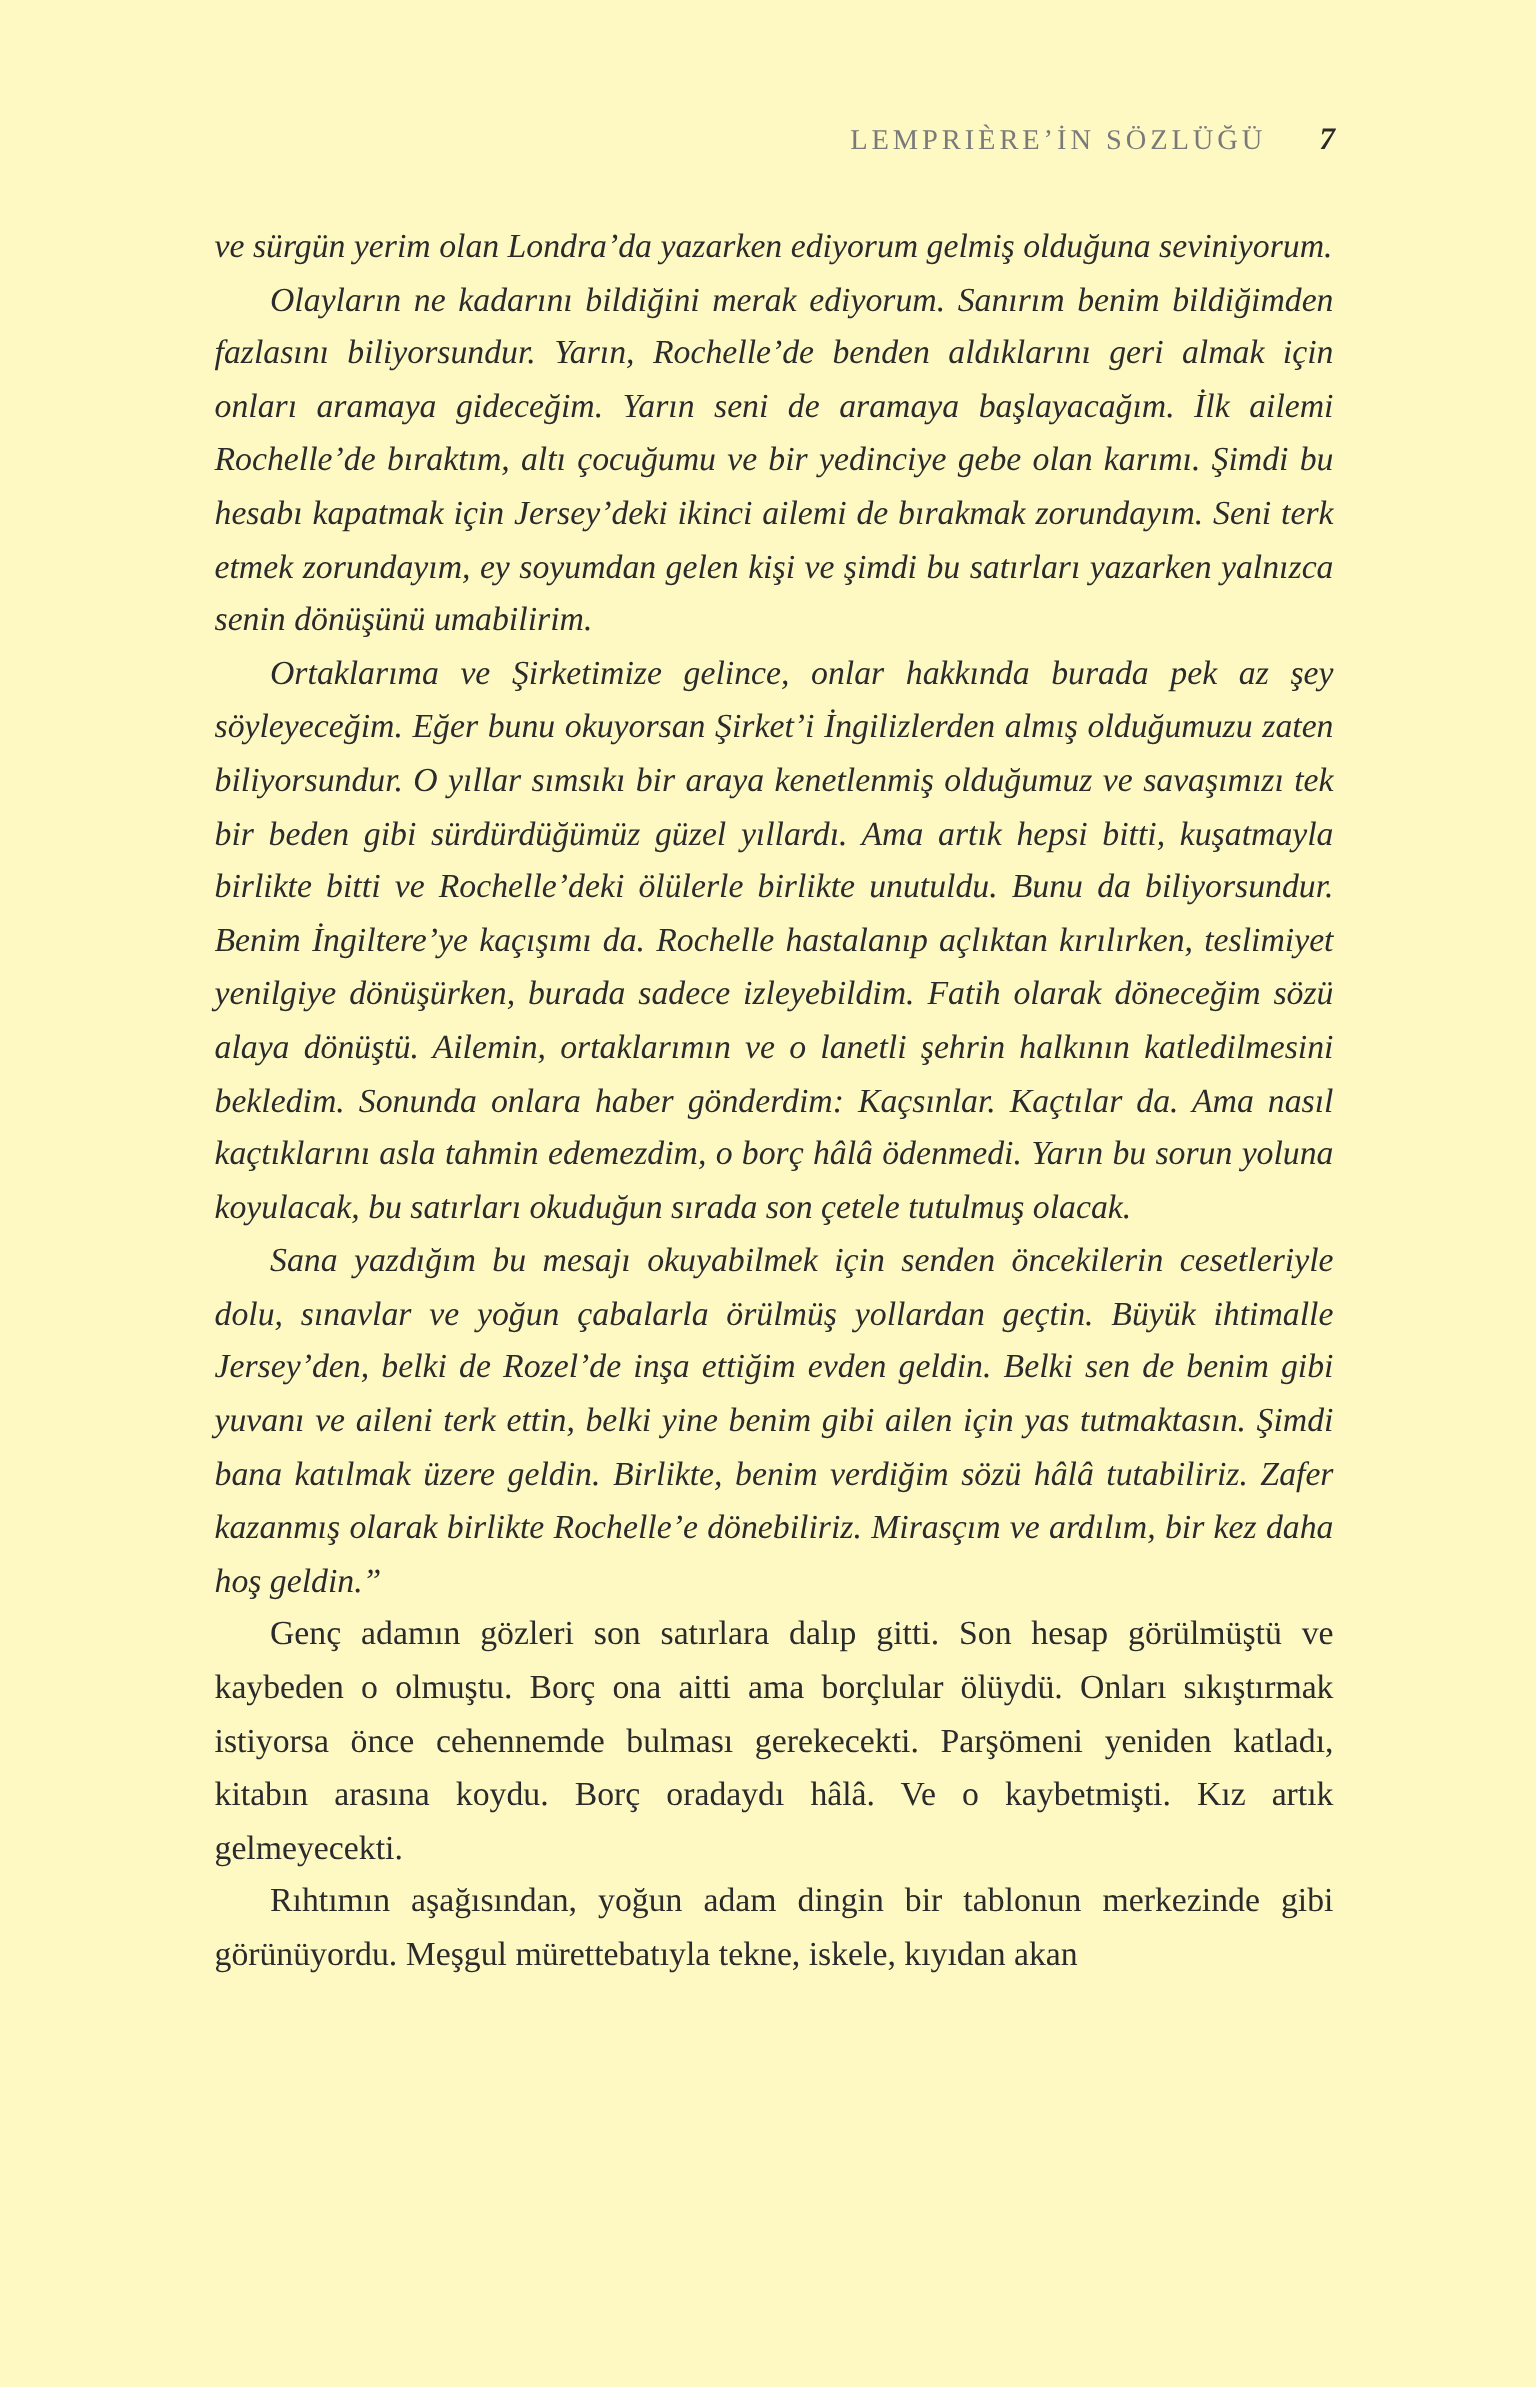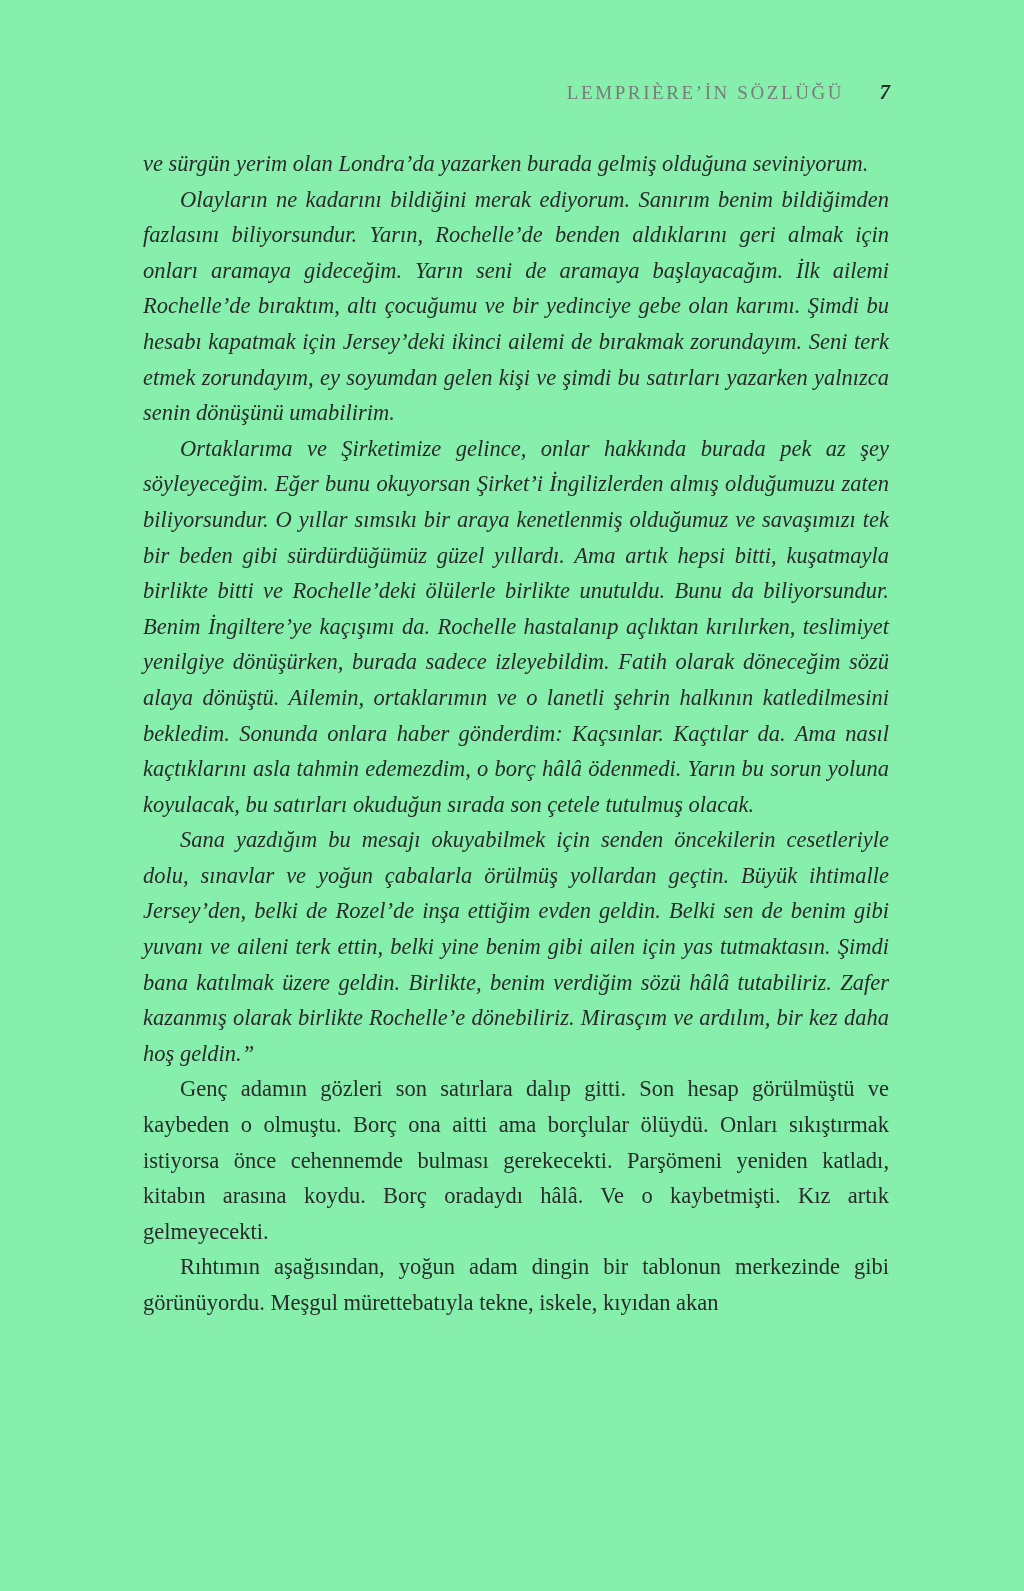--- a/index.html
+++ b/index.html
@@ -1,17 +1,17 @@
 <!DOCTYPE html>
 <html><head>
 <meta charset="utf-8">
 <style>
   html, body { margin: 0; padding: 0; background: #ffffff; }
   body { width: 1024px; height: 1591px; position: relative; overflow: hidden; }
-  .page { position: absolute; left: 0; top: 0; width: 1024px; height: 1591px; background: #86efac; }
+  .page { position: absolute; left: 0; top: 0; width: 1024px; height: 1591px; background: #fef9c3; }
   .running-head {
     position: absolute; top: 80px; left: 140px; width: 750px;
     text-align: right; font-family: "Liberation Serif", serif;
     color: #7a7a7a; font-size: 19px; letter-spacing: 2.6px;
   }
   .running-head .title { display: inline-block; margin-right: 28px; }
   .running-head .pnum {
     display: inline-block; color: #2a2a2a; font-style: italic; font-weight: bold;
     letter-spacing: 0; font-size: 21px;
   }
@@ -28,20 +28,20 @@
 </head>
 <body>
 
 <div class="page">
   <div class="running-head">
     <span class="title">LEMPRIÈRE’İN SÖZLÜĞÜ</span>
     <span class="pnum">7</span>
   </div>
 
   <div class="body">
-    <p class="italic noindent">ve sürgün yerim olan Londra’da yazarken burada gelmiş olduğuna seviniyorum.</p>
+    <p class="italic noindent">ve sürgün yerim olan Londra’da yazarken ediyorum gelmiş olduğuna seviniyorum.</p>
     <p class="italic">Olayların ne kadarını bildiğini merak ediyorum. Sanırım benim bildiğimden fazlasını biliyorsundur. Yarın, Rochelle’de benden aldıkla­rını geri almak için onları aramaya gideceğim. Yarın seni de aramaya başlayacağım. İlk ailemi Rochelle’de bıraktım, altı çocuğumu ve bir ye­dinciye gebe olan karımı. Şimdi bu hesabı kapatmak için Jersey’deki ikinci ailemi de bırakmak zorundayım. Seni terk etmek zorundayım, ey soyumdan gelen kişi ve şimdi bu satırları yazarken yalnızca senin dönüşünü umabilirim.</p>
     <p class="italic">Ortaklarıma ve Şirketimize gelince, onlar hakkında burada pek az şey söyleyeceğim. Eğer bunu okuyorsan Şirket’i İngilizlerden almış ol­duğumuzu zaten biliyorsundur. O yıllar sımsıkı bir araya kenetlenmiş olduğumuz ve savaşımızı tek bir beden gibi sürdürdüğümüz güzel yıl­lardı. Ama artık hepsi bitti, kuşatmayla birlikte bitti ve Rochelle’deki ölülerle birlikte unutuldu. Bunu da biliyorsundur. Benim İngiltere’ye kaçışımı da. Rochelle hastalanıp açlıktan kırılırken, teslimiyet yenil­giye dönüşürken, burada sadece izleyebildim. Fatih olarak döneceğim sözü alaya dönüştü. Ailemin, ortaklarımın ve o lanetli şehrin halkının katledilmesini bekledim. Sonunda onlara haber gönderdim: Kaçsınlar. Kaçtılar da. Ama nasıl kaçtıklarını asla tahmin edemezdim, o borç hâlâ ödenmedi. Yarın bu sorun yoluna koyulacak, bu satırları okuduğun sı­rada son çetele tutulmuş olacak.</p>
     <p class="italic">Sana yazdığım bu mesajı okuyabilmek için senden öncekilerin ce­setleriyle dolu, sınavlar ve yoğun çabalarla örülmüş yollardan geçtin. Büyük ihtimalle Jersey’den, belki de Rozel’de inşa ettiğim evden geldin. Belki sen de benim gibi yuvanı ve aileni terk ettin, belki yine benim gibi ailen için yas tutmaktasın. Şimdi bana katılmak üzere geldin. Birlikte, benim verdiğim sözü hâlâ tutabiliriz. Zafer kazanmış olarak birlikte Rochelle’e dönebiliriz. Mirasçım ve ardılım, bir kez daha hoş geldin.”</p>
     <p class="roman">Genç adamın gözleri son satırlara dalıp gitti. Son hesap görül­müştü ve kaybeden o olmuştu. Borç ona aitti ama borçlular ölüydü. Onları sıkıştırmak istiyorsa önce cehennemde bulması gerekecekti. Parşömeni yeniden katladı, kitabın arasına koydu. Borç oradaydı hâlâ. Ve o kaybetmişti. Kız artık gelmeyecekti.</p>
     <p class="roman">Rıhtımın aşağısından, yoğun adam dingin bir tablonun merkezinde gibi görünüyordu. Meşgul mürettebatıyla tekne, iskele, kıyıdan akan</p>
   </div>
 </div>
 
 </body></html>

